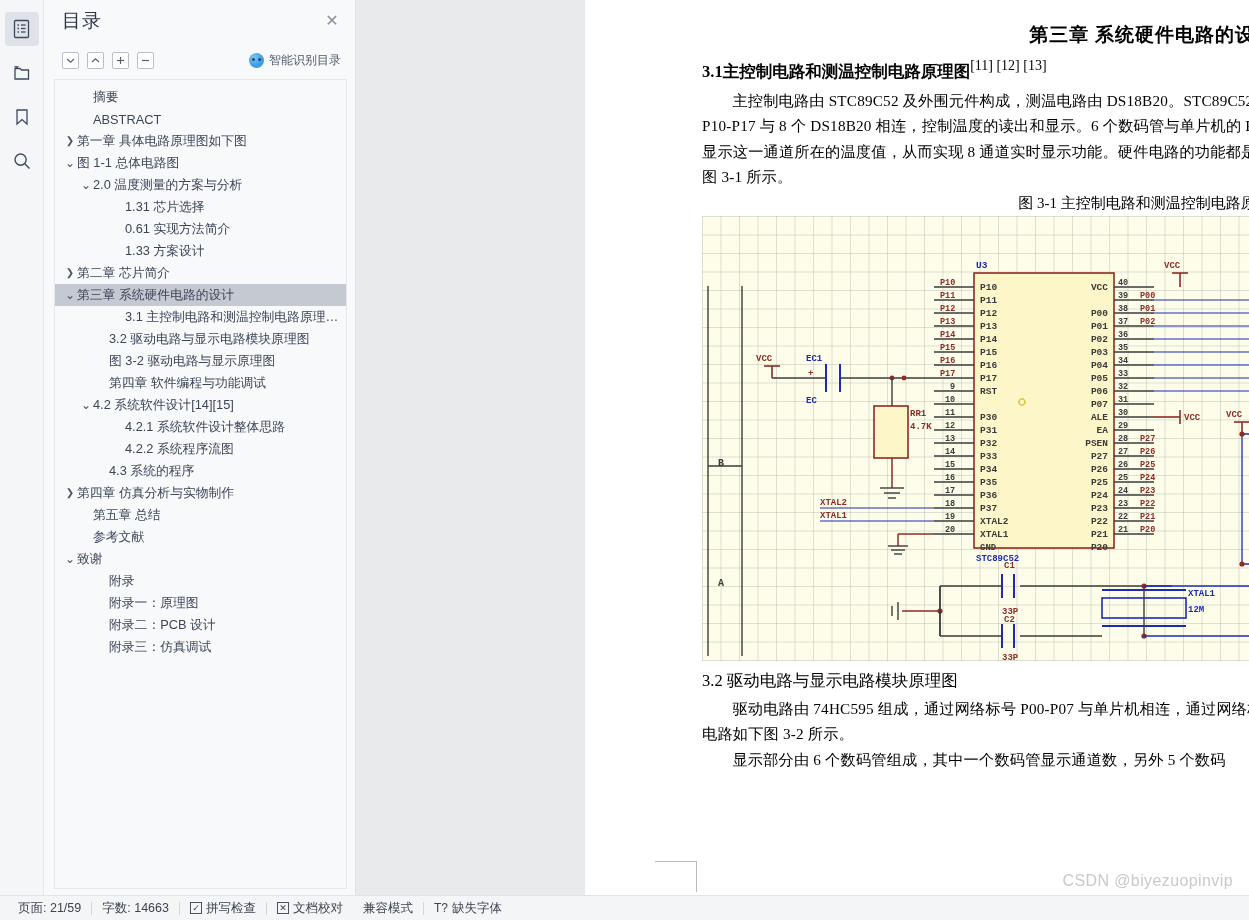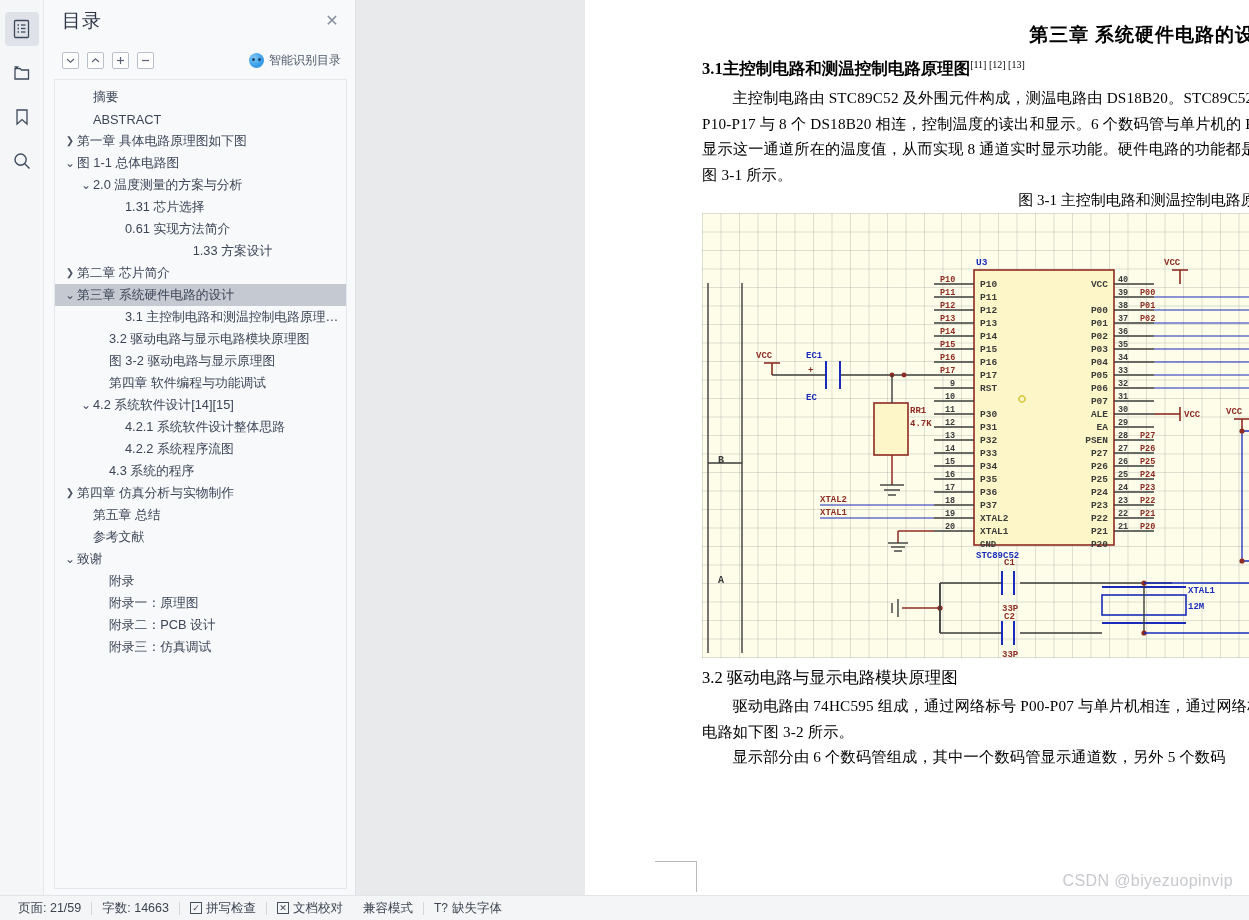--- a/index.html
+++ b/index.html
@@ -101,21 +101,21 @@
     font-family: "Liberation Serif", "DejaVu Serif", serif;
     color: #000;
   }
   .h-chapter {
     font-size: 19px; font-weight: bold; text-align: center;
     letter-spacing: 1px; margin-bottom: 10px;
   }
   .h-sec {
     font-size: 16.5px; font-weight: bold; margin-bottom: 5px; position: relative;
   }
-  .sup { font-size: 10px; vertical-align: super; font-weight: normal; }
+  .sup { font-size: 14px; vertical-align: super; font-weight: normal; }
   .h-sec2 {
     font-size: 16.5px; margin: 9px 0 4px 0;
   }
   .para {
     font-size: 15.2px; line-height: 25.5px; text-indent: 2em;
     letter-spacing: 0.2px;
   }
   .fig-cap {
     font-size: 15px; text-align: center; margin: 4px 0 3px 0;
   }
@@ -244,21 +244,21 @@
             <span class="lbl">2.0  温度测量的方案与分析</span>
           </div>
           <div class="node" style="padding-left: 56px;">
             <span class="arrow none"></span>
             <span class="lbl">1.31 芯片选择</span>
           </div>
           <div class="node" style="padding-left: 56px;">
             <span class="arrow none"></span>
             <span class="lbl">0.61 实现方法简介</span>
           </div>
-          <div class="node" style="padding-left: 56px; justify-content: center;">
+          <div class="node" style="padding-left: 56px;">
             <span class="arrow none"></span>
             <span class="lbl">1.33  方案设计</span>
           </div>
           <div class="node" style="padding-left: 8px;">
             <span class="arrow">❯</span>
             <span class="lbl">第二章  芯片简介</span>
           </div>
           <div class="node sel" style="padding-left: 8px;">
             <span class="arrow" style="font-size: 12px; line-height: 6px;">⌄</span>
             <span class="lbl">第三章  系统硬件电路的设计</span>

